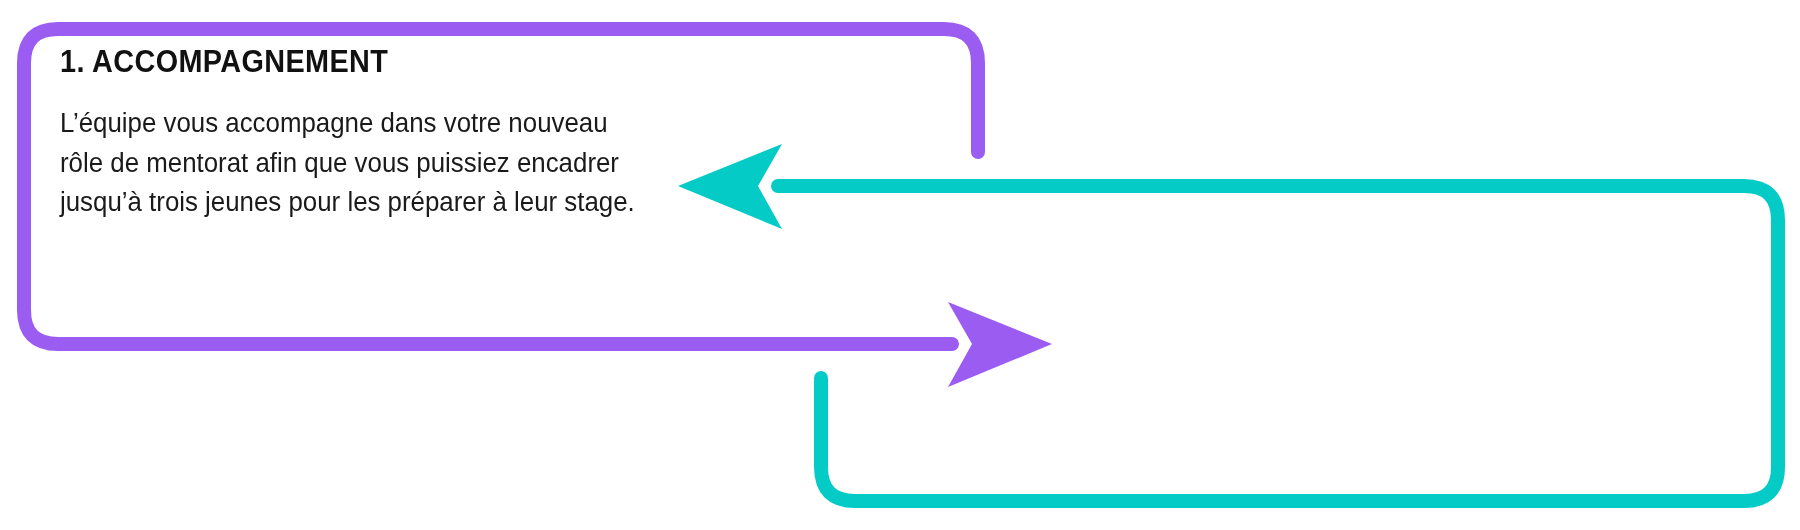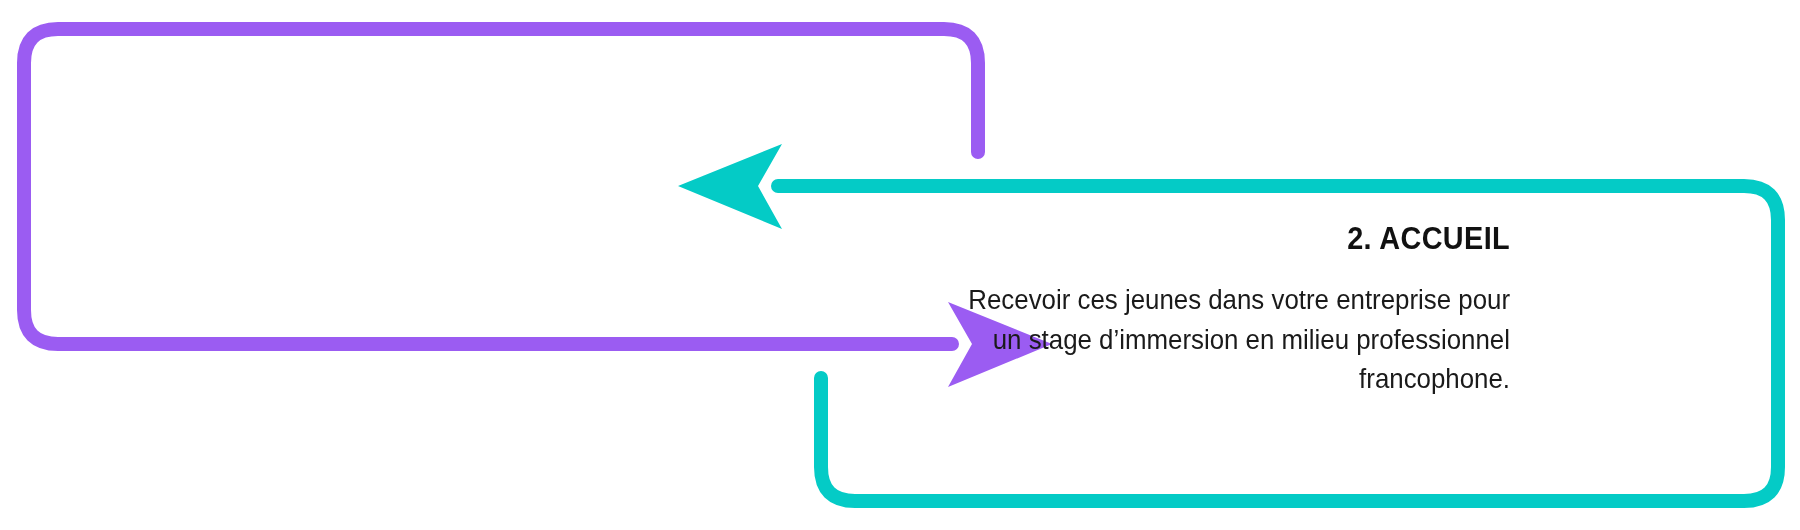--- a/index.html
+++ b/index.html
@@ -81,19 +81,19 @@
              L 24 310 Q 24 344 58 344 L 952 344" fill="none" stroke="#9b5cf2" stroke-width="14" stroke-linecap="round" stroke-linejoin="round"></path>
 
     <polygon points="948,302 1052,344 948,387 972,344" fill="#9b5cf2"></polygon>
 
     <path d="M 821 378 L 821 467 Q 821 501 855 501 L 1744 501
              Q 1778 501 1778 467 L 1778 220 Q 1778 186 1744 186 L 778 186" fill="none" stroke="#04cbc6" stroke-width="14" stroke-linecap="round" stroke-linejoin="round"></path>
 
     <polygon points="782,144 678,186 782,229 758,186" fill="#04cbc6"></polygon>
   </svg>
 
+  <div class="card-text" id="step1-text">
+    <h2 class="step-title">1. ACCOMPAGNEMENT</h2>
+    <p class="step-body">L’équipe vous accompagne dans votre nouveau rôle de mentorat afin que vous puissiez encadrer jusqu’à trois jeunes pour les préparer à leur stage.</p>
+  </div>
 
-  <div class="card-text" id="step2-text">
-    <h2 class="step-title">2. ACCUEIL</h2>
-    <p class="step-body">Recevoir ces jeunes dans votre entreprise pour un stage d’immersion en milieu professionnel francophone.</p>
-  </div>
 
 </div>
 
 </body></html>

